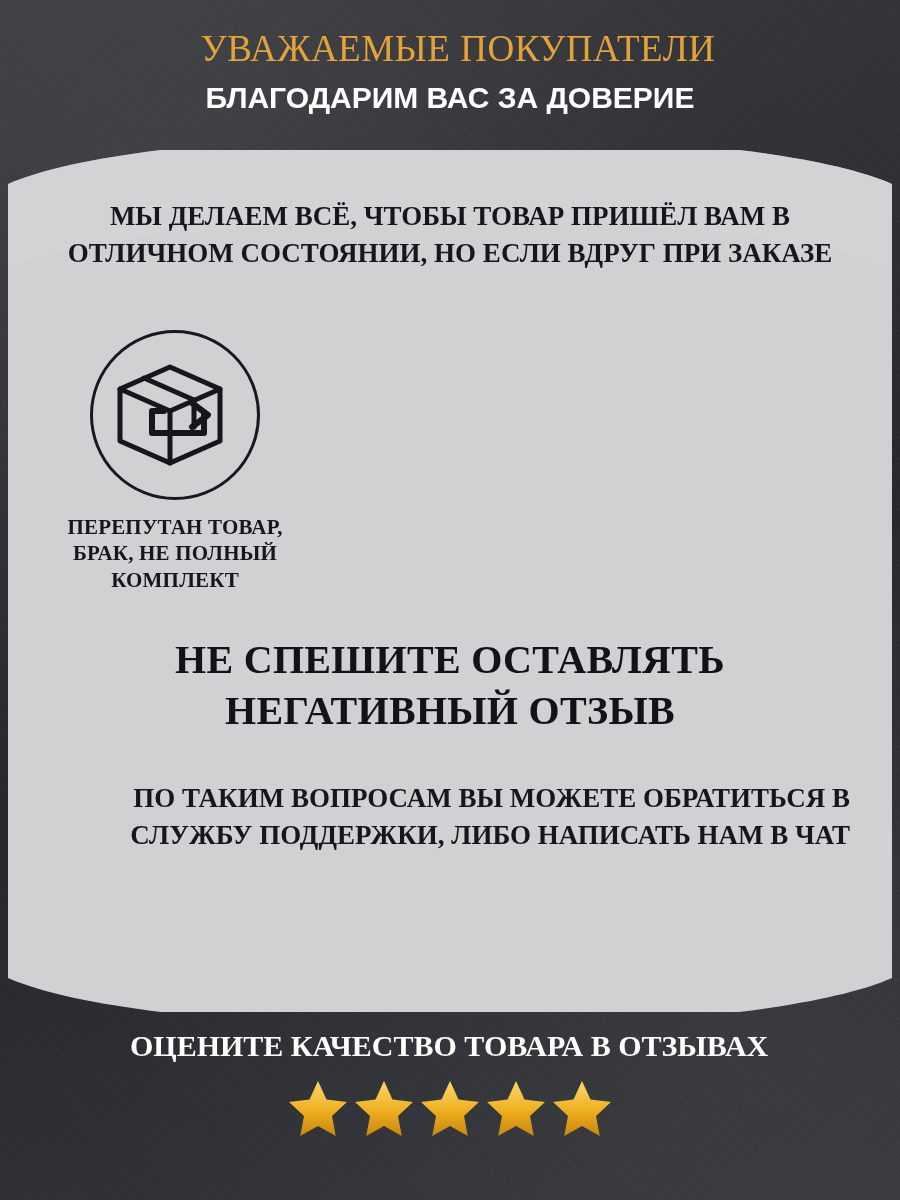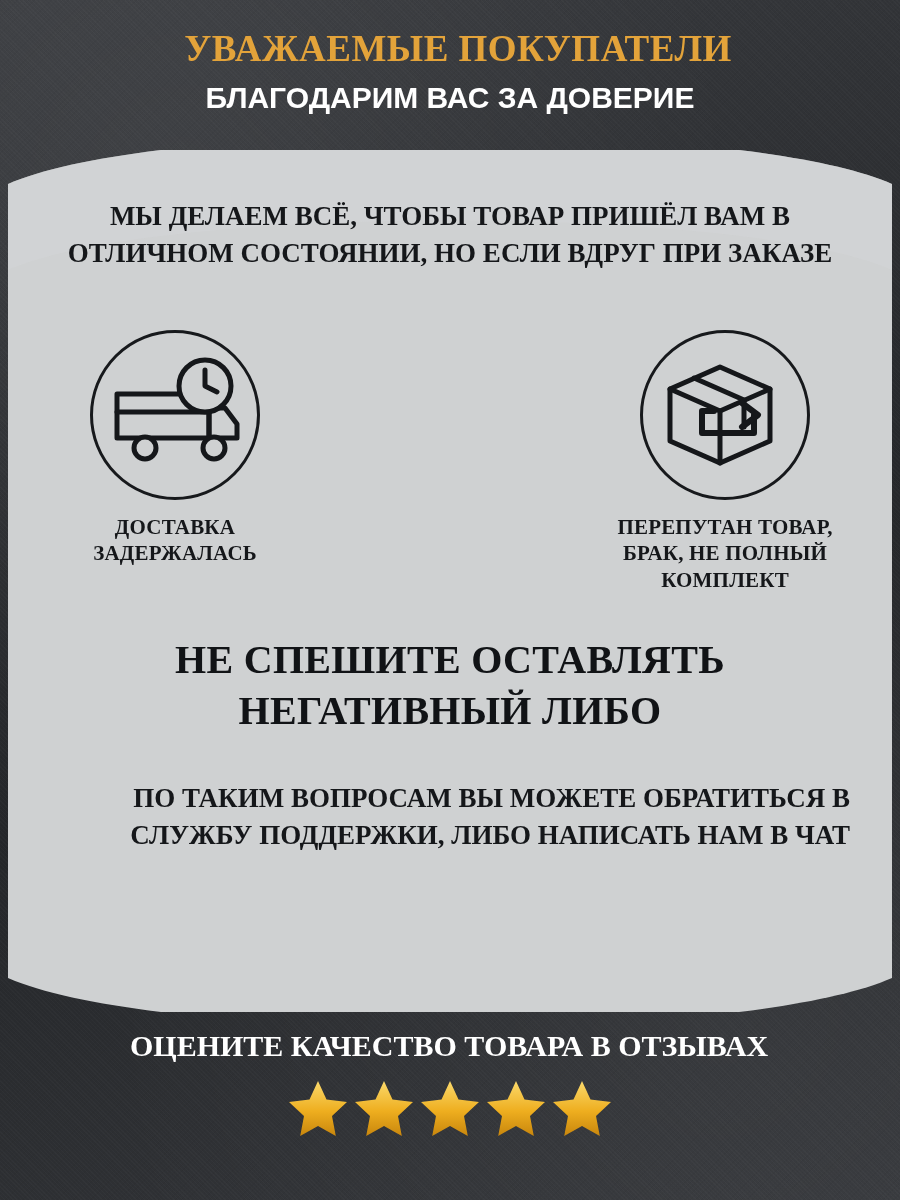--- a/index.html
+++ b/index.html
@@ -57,21 +57,21 @@
     position: absolute;
     top: 0; left: 0; right: 0;
     height: 172px;
     text-align: center;
     z-index: 4;
   }
   .header-title {
     margin: 0;
     padding-top: 27px;
     font-size: 37px;
-    font-weight: bold;
+    font-weight: normal;
     letter-spacing: 0.5px;
     color: #e3a33a;
     font-family: "Liberation Serif", serif;
     padding-left: 16px;
   }
   .header-sub {
     margin: 10px auto 0;
     width: 560px;
     font-size: 30px;
     font-weight: bold;
@@ -198,59 +198,41 @@
 
     <div class="header">
       <h1 class="header-title">УВАЖАЕМЫЕ ПОКУПАТЕЛИ</h1>
       <p class="header-sub">БЛАГОДАРИМ ВАС ЗА ДОВЕРИЕ</p>
     </div>
 
     <div class="intro">МЫ ДЕЛАЕМ ВСЁ, ЧТОБЫ ТОВАР ПРИШЁЛ ВАМ В ОТЛИЧНОМ СОСТОЯНИИ, НО ЕСЛИ ВДРУГ ПРИ ЗАКАЗЕ</div>
 
     <div class="icons-row">
 
-      <div class="icon-cell">
-        <div class="icon-circle">
-          <svg width="132" height="118" viewBox="0 0 132 118" xmlns="http://www.w3.org/2000/svg" fill="none" stroke="#15171a" stroke-width="5" stroke-linecap="round" stroke-linejoin="round">
-
-            <path d="M8 38 L8 82 L100 82 L100 38 Z"></path>
-            <path d="M8 56 L100 56"></path>
-
-            <path d="M100 52 L116 52 L128 68 L128 82 L100 82 Z"></path>
-
-            <circle cx="36" cy="92" r="11" fill="#cfd1d2"></circle>
-            <circle cx="105" cy="92" r="11" fill="#cfd1d2"></circle>
-
-            <circle cx="96" cy="30" r="26" fill="#cfd1d2"></circle>
-            <path d="M96 14 L96 30 L108 36"></path>
-          </svg>
-        </div>
-        <div class="icon-caption">ДОСТАВКА ЗАДЕРЖАЛАСЬ</div>
-      </div>
 
       <div class="icon-cell">
         <div class="icon-circle">
           <svg width="134" height="124" viewBox="0 0 134 124" xmlns="http://www.w3.org/2000/svg" fill="none" stroke="#15171a" stroke-width="5" stroke-linecap="round" stroke-linejoin="round">
 
             <path d="M12 36 L62 14 L112 36 L112 88 L62 110 L12 88 Z"></path>
             <path d="M12 36 L62 58 L112 36"></path>
             <path d="M62 58 L62 110"></path>
             <path d="M36 25 L86 47 L86 74"></path>
 
             <path d="M56 58 L44 58 L44 80 L96 80 L96 62" stroke-width="6"></path>
             <path d="M84 50 L100 62 L84 74" stroke-width="6"></path>
           </svg>
         </div>
         <div class="icon-caption">ПЕРЕПУТАН ТОВАР, БРАК, НЕ ПОЛНЫЙ КОМПЛЕКТ</div>
       </div>
 
 
     </div>
 
-    <div class="headline">НЕ СПЕШИТЕ ОСТАВЛЯТЬ НЕГАТИВНЫЙ ЛИБО</div>
+    <div class="headline">НЕ СПЕШИТЕ ОСТАВЛЯТЬ НЕГАТИВНЫЙ ОТЗЫВ</div>
 
     <div class="support">ПО ТАКИМ ВОПРОСАМ ВЫ МОЖЕТЕ ОБРАТИТЬСЯ В СЛУЖБУ ПОДДЕРЖКИ, ЛИБО НАПИСАТЬ НАМ В ЧАТ</div>
 
     <div class="footer">
       <div class="footer-title">ОЦЕНИТЕ КАЧЕСТВО ТОВАРА В ОТЗЫВАХ</div>
       <div class="stars">
         <span class="star">
           <svg width="62" height="60" viewBox="0 0 62 60" xmlns="http://www.w3.org/2000/svg">
             <defs>
               <linearGradient id="g1" x1="0" y1="0" x2="0" y2="1">

